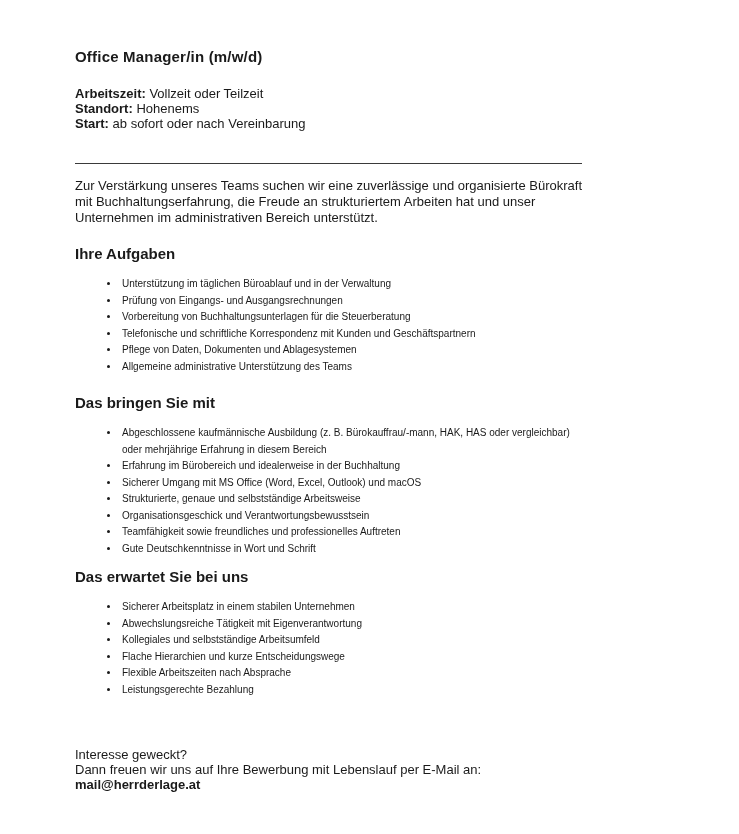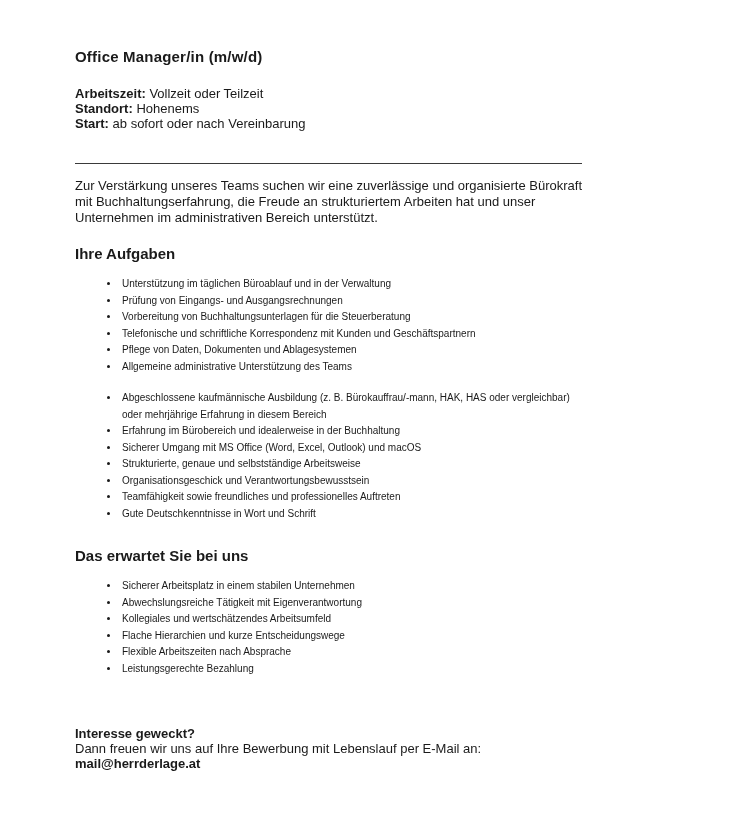--- a/index.html
+++ b/index.html
@@ -51,27 +51,27 @@
     margin: 15px 0 0 0;
     padding: 0 0 0 45px;
     font-size: 10px;
     line-height: 16.5px;
   }
   ul.bullet-list li {
     list-style-type: disc;
     padding-left: 2px;
   }
   .sec2-list { margin-top: 15px; }
-  .sec3-heading { margin-top: 26px; }
+  .sec3-heading { margin-top: 12px; }
   .footer-block {
     margin-top: 49px;
     font-size: 13px;
     line-height: 15px;
   }
-  .footer-heading { font-weight: bold; }
+  .footer-heading { font-weight: normal; }
   .footer-email { font-weight: bold; }
 </style>
 </head>
 <body>
 
 <div class="page">
 
   <h1 class="doc-title">Office Manager/in (m/w/d)</h1>
 
   <div class="meta-block">
@@ -87,35 +87,36 @@
   <h2 class="section-heading">Ihre Aufgaben</h2>
   <ul class="bullet-list">
     <li>Unterstützung im täglichen Büroablauf und in der Verwaltung</li>
     <li>Prüfung von Eingangs- und Ausgangsrechnungen</li>
     <li>Vorbereitung von Buchhaltungsunterlagen für die Steuerberatung</li>
     <li>Telefonische und schriftliche Korrespondenz mit Kunden und Geschäftspartnern</li>
     <li>Pflege von Daten, Dokumenten und Ablagesystemen</li>
     <li>Allgemeine administrative Unterstützung des Teams</li>
   </ul>
 
+  <h2 class="section-heading">Das bringen Sie mit</h2>
   <ul class="bullet-list sec2-list">
     <li>Abgeschlossene kaufmännische Ausbildung (z. B. Bürokauffrau/-mann, HAK, HAS oder vergleichbar) oder mehrjährige Erfahrung in diesem Bereich</li>
     <li>Erfahrung im Bürobereich und idealerweise in der Buchhaltung</li>
     <li>Sicherer Umgang mit MS Office (Word, Excel, Outlook) und macOS</li>
     <li>Strukturierte, genaue und selbstständige Arbeitsweise</li>
     <li>Organisationsgeschick und Verantwortungsbewusstsein</li>
     <li>Teamfähigkeit sowie freundliches und professionelles Auftreten</li>
     <li>Gute Deutschkenntnisse in Wort und Schrift</li>
   </ul>
 
   <h2 class="section-heading sec3-heading">Das erwartet Sie bei uns</h2>
   <ul class="bullet-list">
     <li>Sicherer Arbeitsplatz in einem stabilen Unternehmen</li>
     <li>Abwechslungsreiche Tätigkeit mit Eigenverantwortung</li>
-    <li>Kollegiales und wertschätzendes Arbeitsumfeld</li>
+    <li>Kollegiales und selbstständige Arbeitsumfeld</li>
     <li>Flache Hierarchien und kurze Entscheidungswege</li>
     <li>Flexible Arbeitszeiten nach Absprache</li>
     <li>Leistungsgerechte Bezahlung</li>
   </ul>
 
   <div class="footer-block">
     <div class="footer-heading">Interesse geweckt?</div>
     <div class="footer-line"><span>Dann freuen wir uns auf Ihre Bewerbung mit Lebenslauf per E-Mail an: </span><span class="footer-email">mail@herrderlage.at</span></div>
   </div>
 

